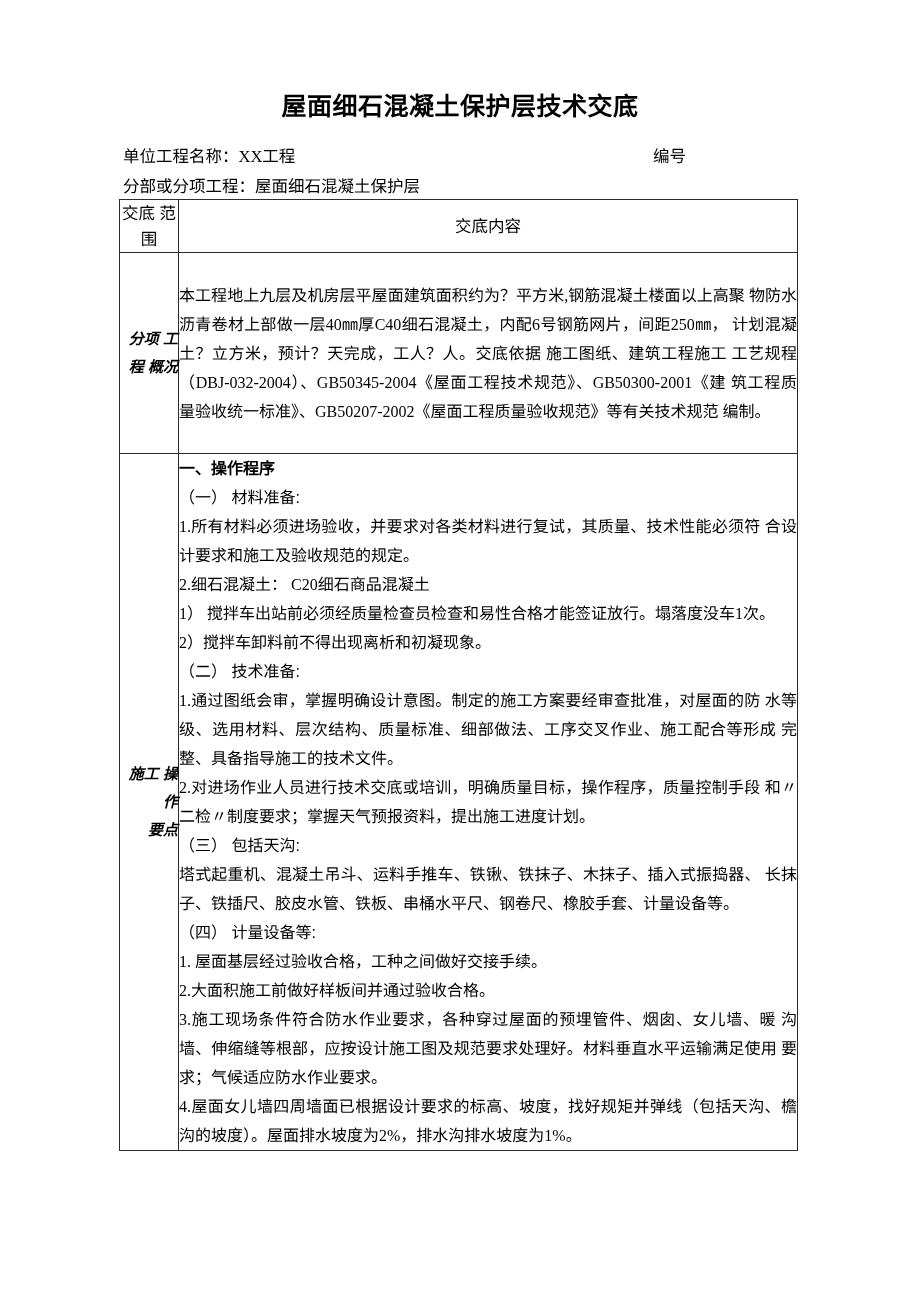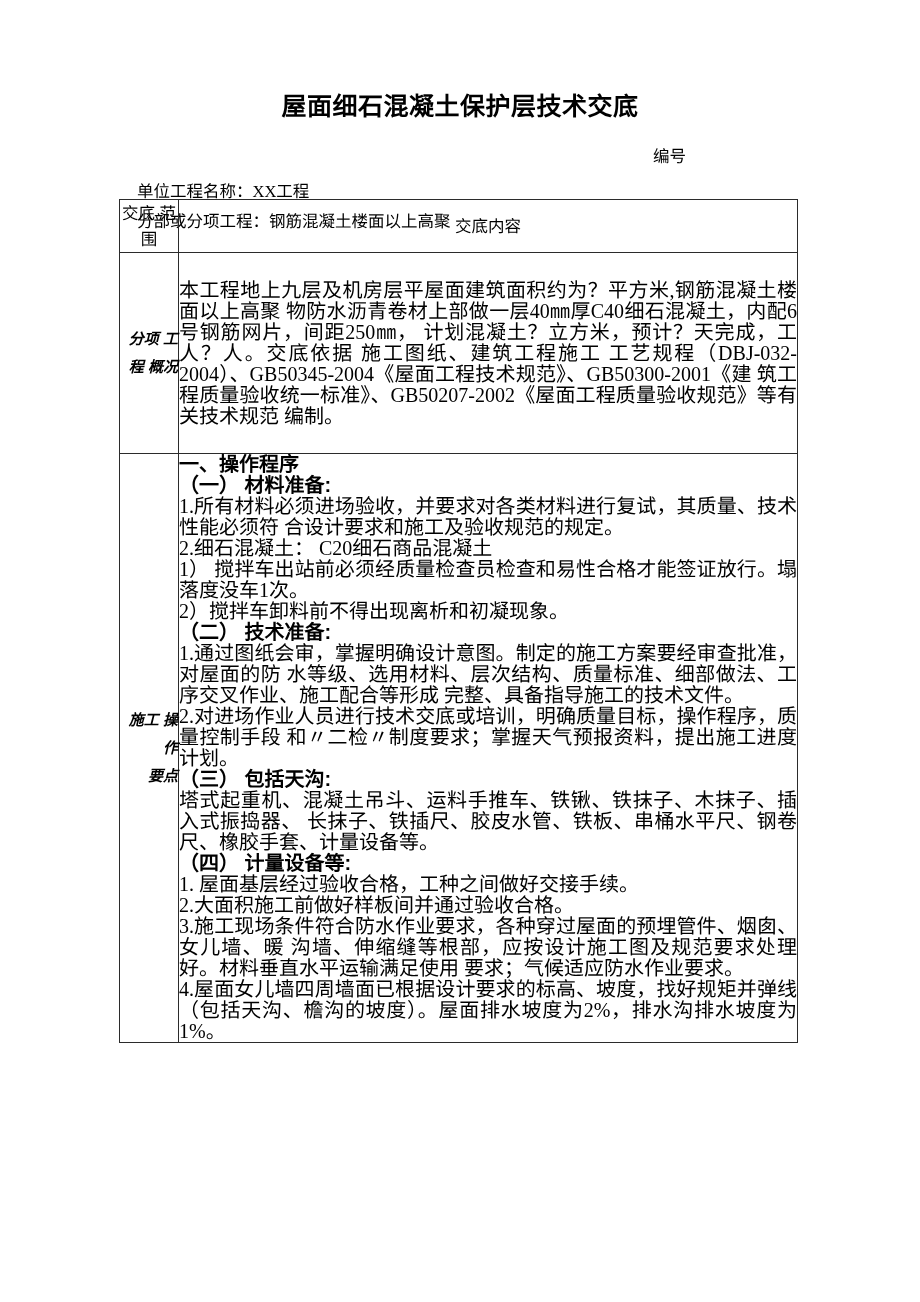--- a/index.html
+++ b/index.html
@@ -30,24 +30,23 @@
     font-family: "Liberation Sans", "DejaVu Sans", sans-serif;
     font-weight: bold;
     font-size: 25px;
     letter-spacing: 0.5px;
     white-space: nowrap;
   }
 
   
   .meta-line {
     position: absolute;
-    left: 137px;
+    left: 123px;
     font-size: 16.5px;
     white-space: nowrap;
-    margin-top: 35px;
   }
   .meta-line-1 { top: 143px; }
   .meta-line-2 { top: 173px; }
   .meta-code {
     position: absolute;
     left: 653px;
     top: 143px;
     font-size: 16.5px;
     white-space: nowrap;
   }
@@ -87,56 +86,56 @@
     line-height: 28px;
     font-weight: bold;
     padding: 4px 3px;
     font-style: italic;
   }
   .vlabel .ln { display: block; white-space: nowrap; }
 
   
   .body-cell {
     padding: 8px 10px 10px 14px;
-    font-size: 20px;
-    line-height: 21px;
+    font-size: 16px;
+    line-height: 29px;
     text-align: justify;
     text-justify: inter-ideograph;
   }
   .body-cell p {
     margin: 0;
     text-indent: 0;
   }
   .p-indent { text-indent: 2em; }
   .p-indent1 { text-indent: 1em; }
   .sec-head {
     font-family: "Liberation Sans", "DejaVu Sans", sans-serif;
     font-weight: bold;
     text-indent: 0;
   }
   .sub-head {
     font-family: "Liberation Sans", "DejaVu Sans", sans-serif;
-    font-weight: bold;
+    font-weight: normal;
     text-indent: 2em;
   }
   .cell-overview { height: 200px; vertical-align: top; }
   .cell-main { vertical-align: top; }
 </style>
 </head>
 <body>
 
 <div class="page">
 
   <div class="doc-title">屋面细石混凝土保护层技术交底</div>
 
   <div class="meta-line meta-line-1">单位工程名称：XX工程</div>
 
   <div class="meta-code">编号</div>
 
-  <div class="meta-line meta-line-2">分部或分项工程：钢筋混凝土楼面以上高聚</div>
+  <div class="meta-line meta-line-2">分部或分项工程：屋面细石混凝土保护层</div>
 
   <table class="doc-table">
     <colgroup>
       <col class="col-label">
       <col class="col-body">
     </colgroup>
     <tbody>
       <tr>
         <td class="hdr-label">
           <span class="ln">交底 范</span>

